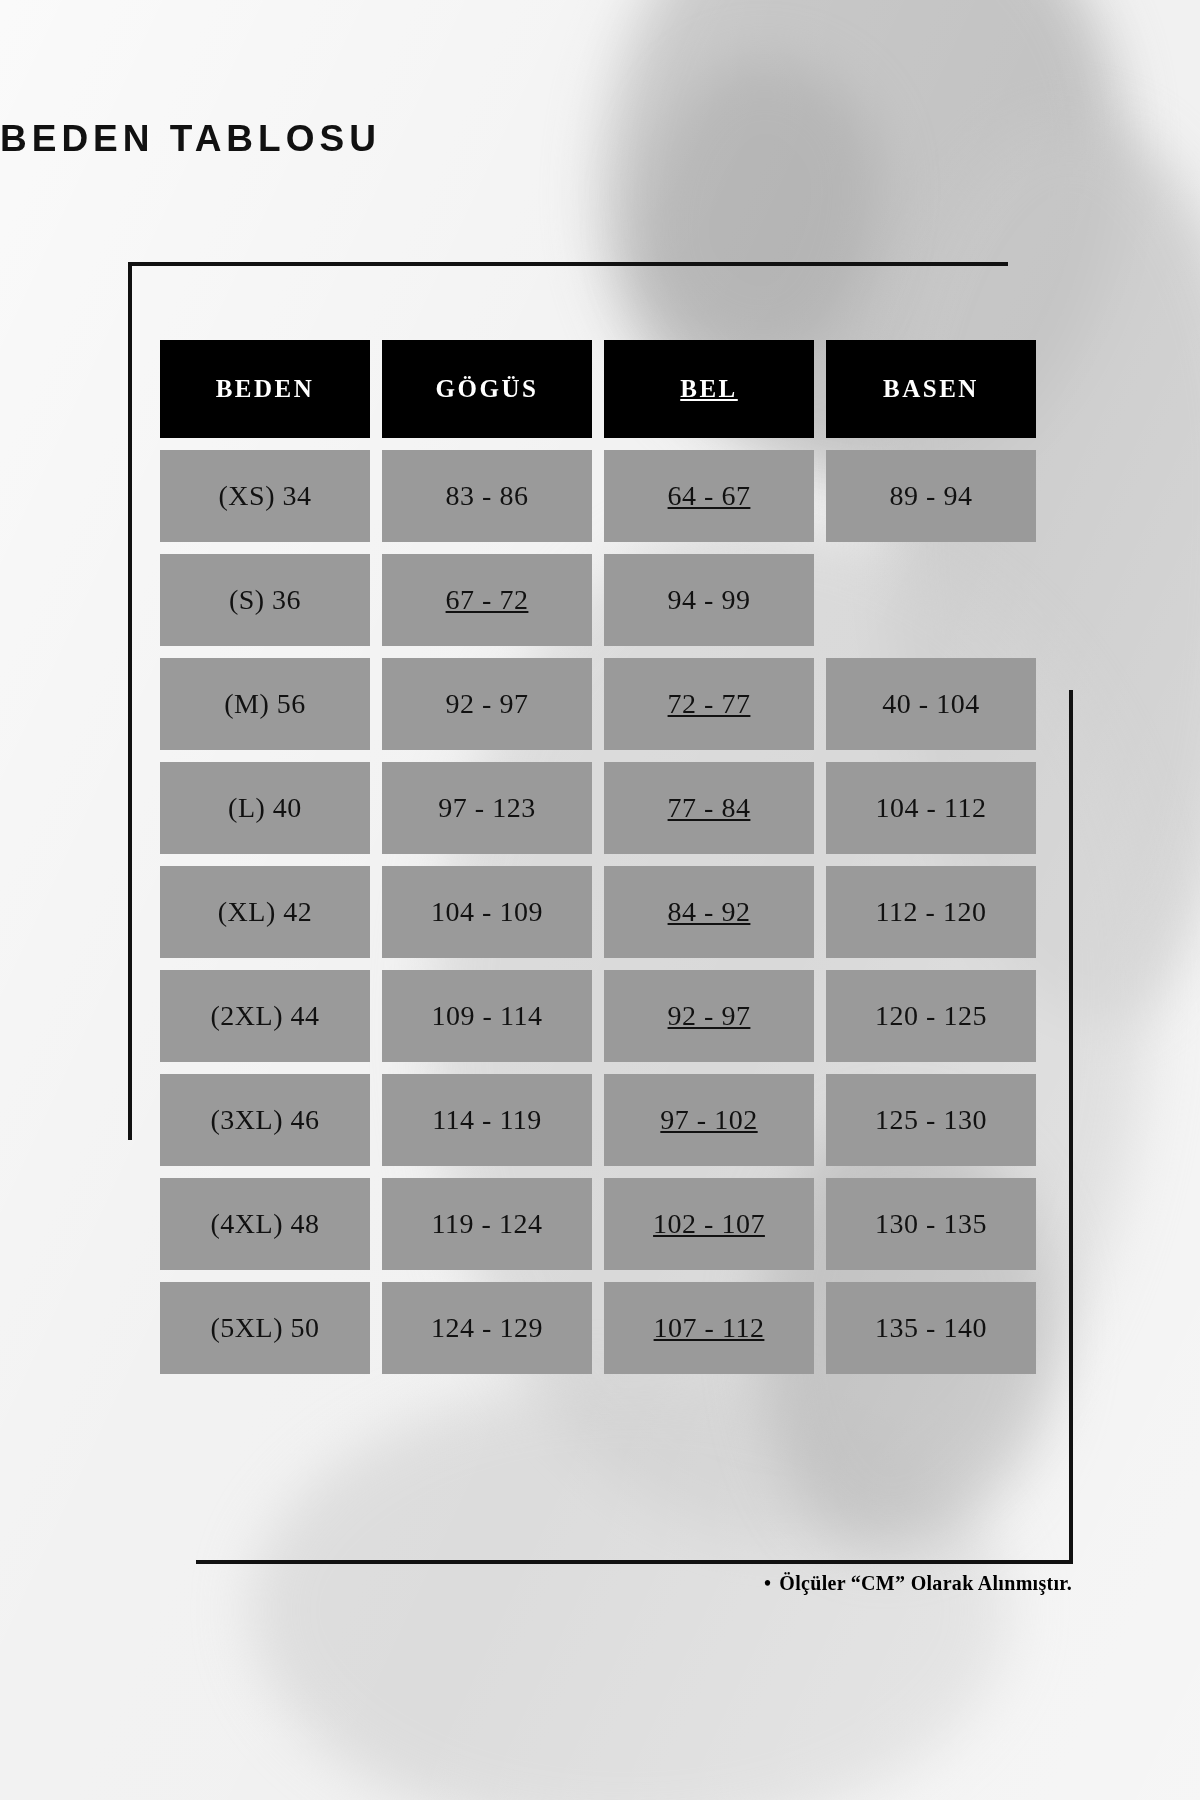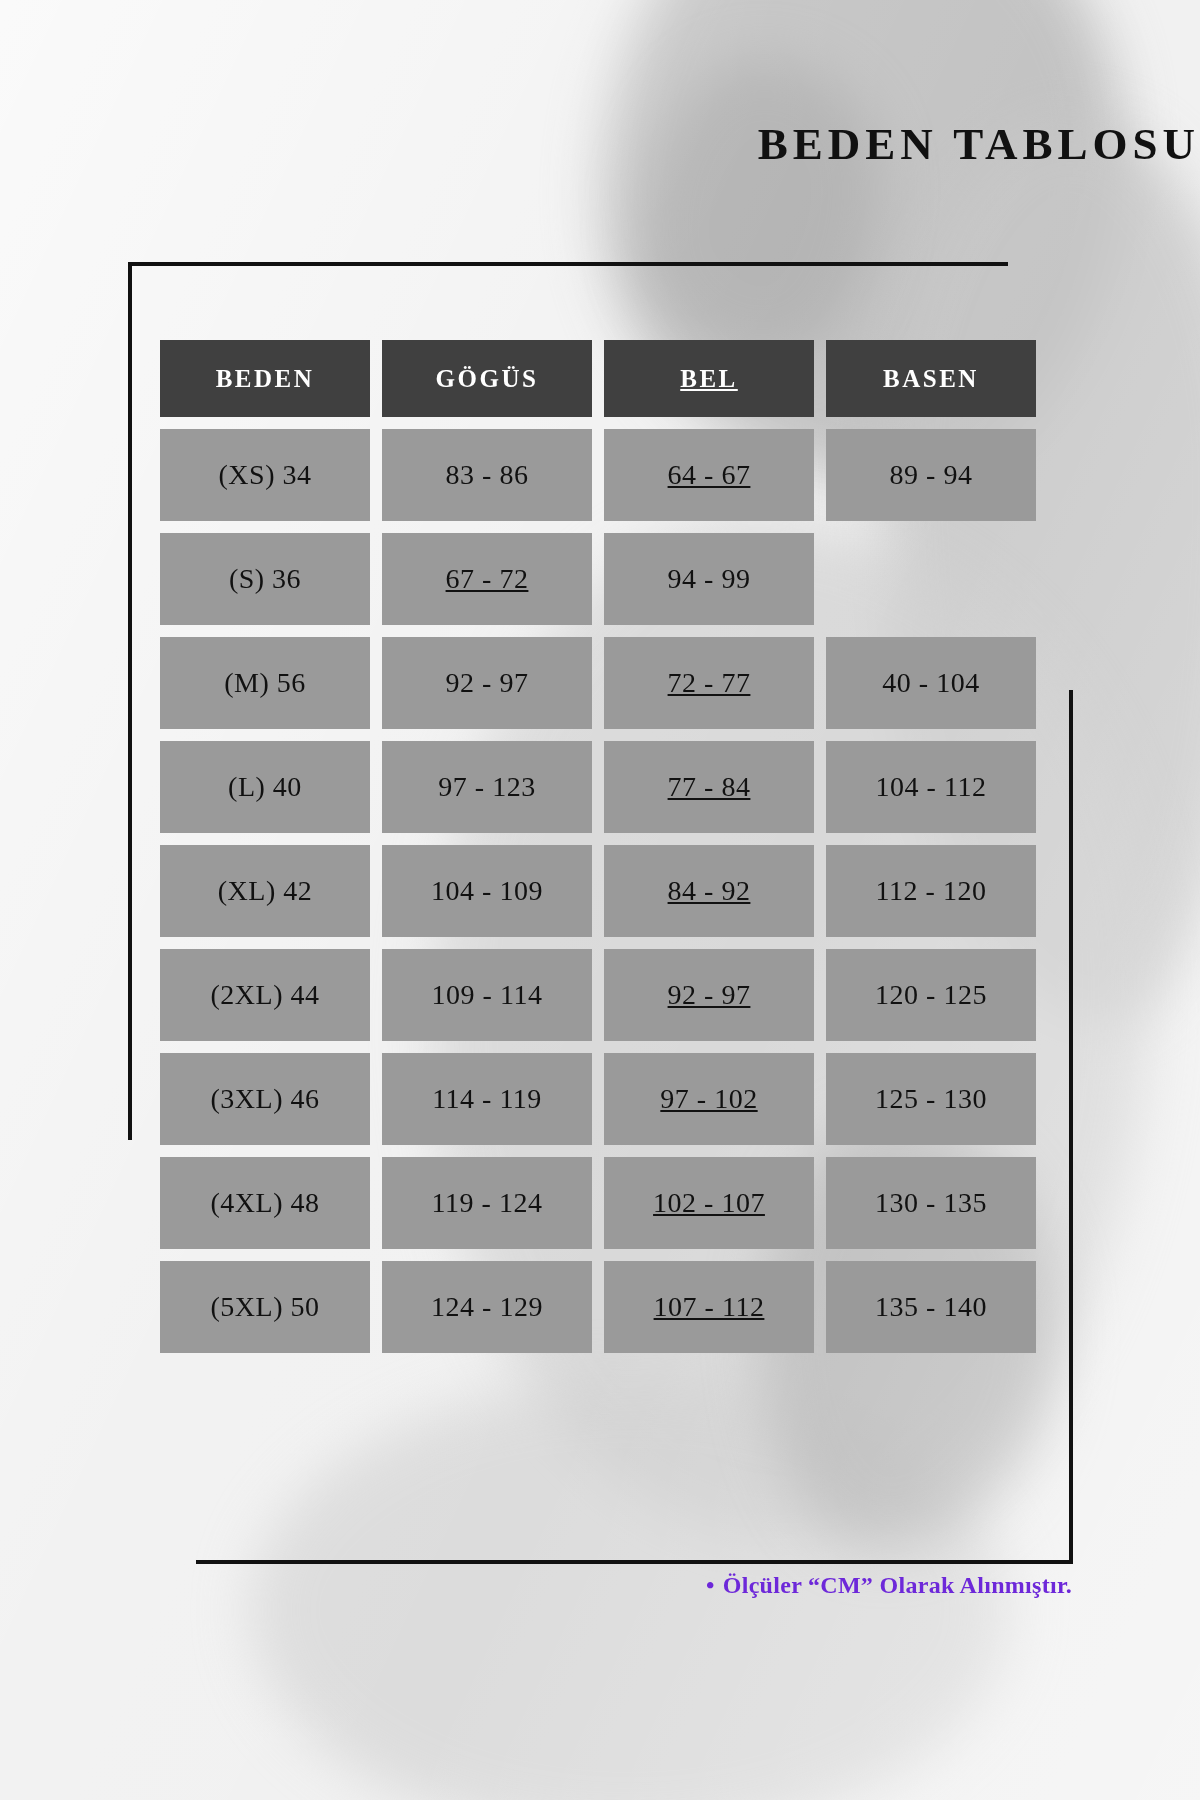--- a/index.html
+++ b/index.html
@@ -76,24 +76,24 @@
     inset: 0;
     background: linear-gradient(115deg, rgba(255,255,255,.65) 0%, rgba(255,255,255,.10) 38%, rgba(255,255,255,.0) 60%, rgba(255,255,255,.35) 100%);
     pointer-events: none;
   }
 
   
   .title {
     position: absolute;
     left: 0; right: 0;
     top: 118px;
-    text-align: right;
-    font-family: Liberation Serif, serif;
+    text-align: left;
+    font-family: Liberation Sans, sans-serif;
     font-weight: bold;
-    font-size: 45px;
+    font-size: 37px;
     letter-spacing: 5px;
     color: #111;
   }
 
   
   .frame-line {
     position: absolute;
     background: #111;
   }
   .frame-top {
@@ -136,35 +136,35 @@
     font-size: 28px;
     letter-spacing: .5px;
     white-space: nowrap;
   }
   .col-0 { width: 210px; }
   .col-1 { width: 210px; }
   .col-2 { width: 210px; text-decoration: underline; }
   .col-3 { width: 210px; }
 
   .row.head .cell {
-    background: #404040;
+    background: #000000;
     color: #ffffff;
     font-weight: bold;
     letter-spacing: 2.5px;
     font-size: 25px;
-    height: 77px;
+    height: 98px;
   }
 
   .note {
     position: absolute;
     right: 128px;
     top: 1572px;
-    font-size: 24px;
+    font-size: 20px;
     font-weight: bold;
-    color: #6d28d9;
+    color: #000000;
     letter-spacing: .3px;
   }
   .note .bullet {
     display: inline-block;
     margin-right: 8px;
   }
 </style>
 </head>
 <body>
 

